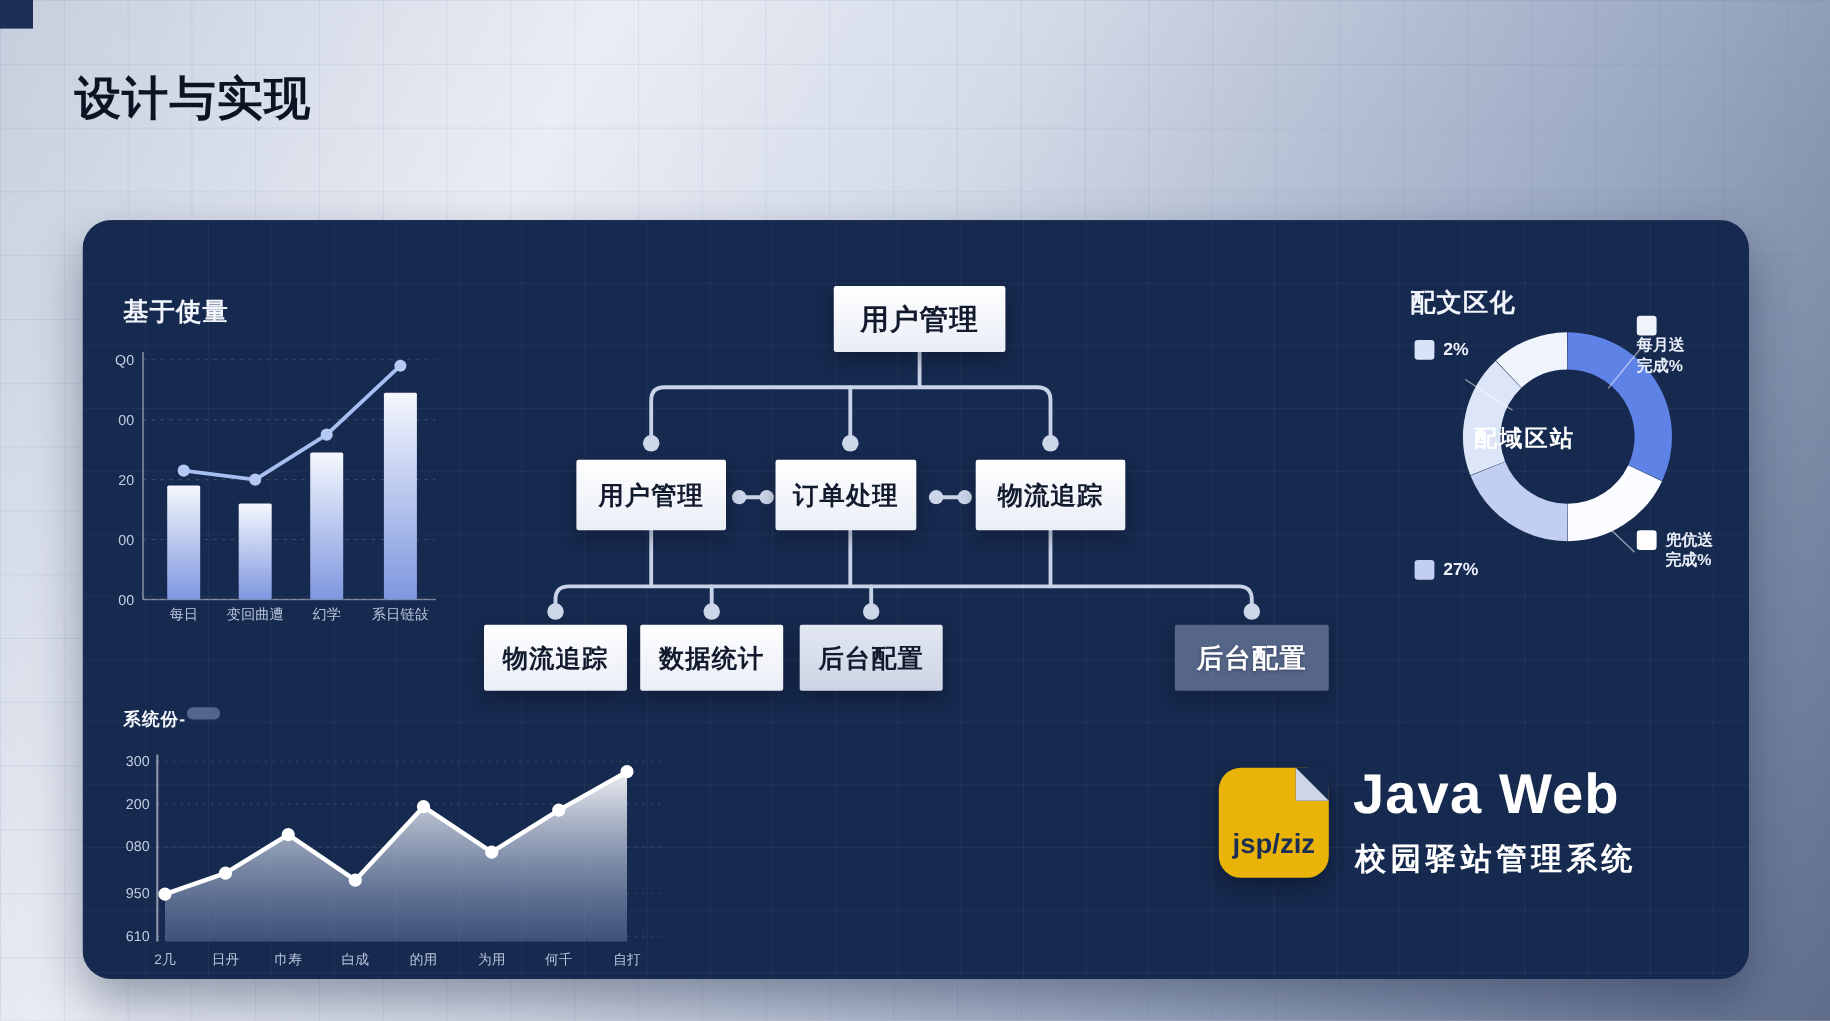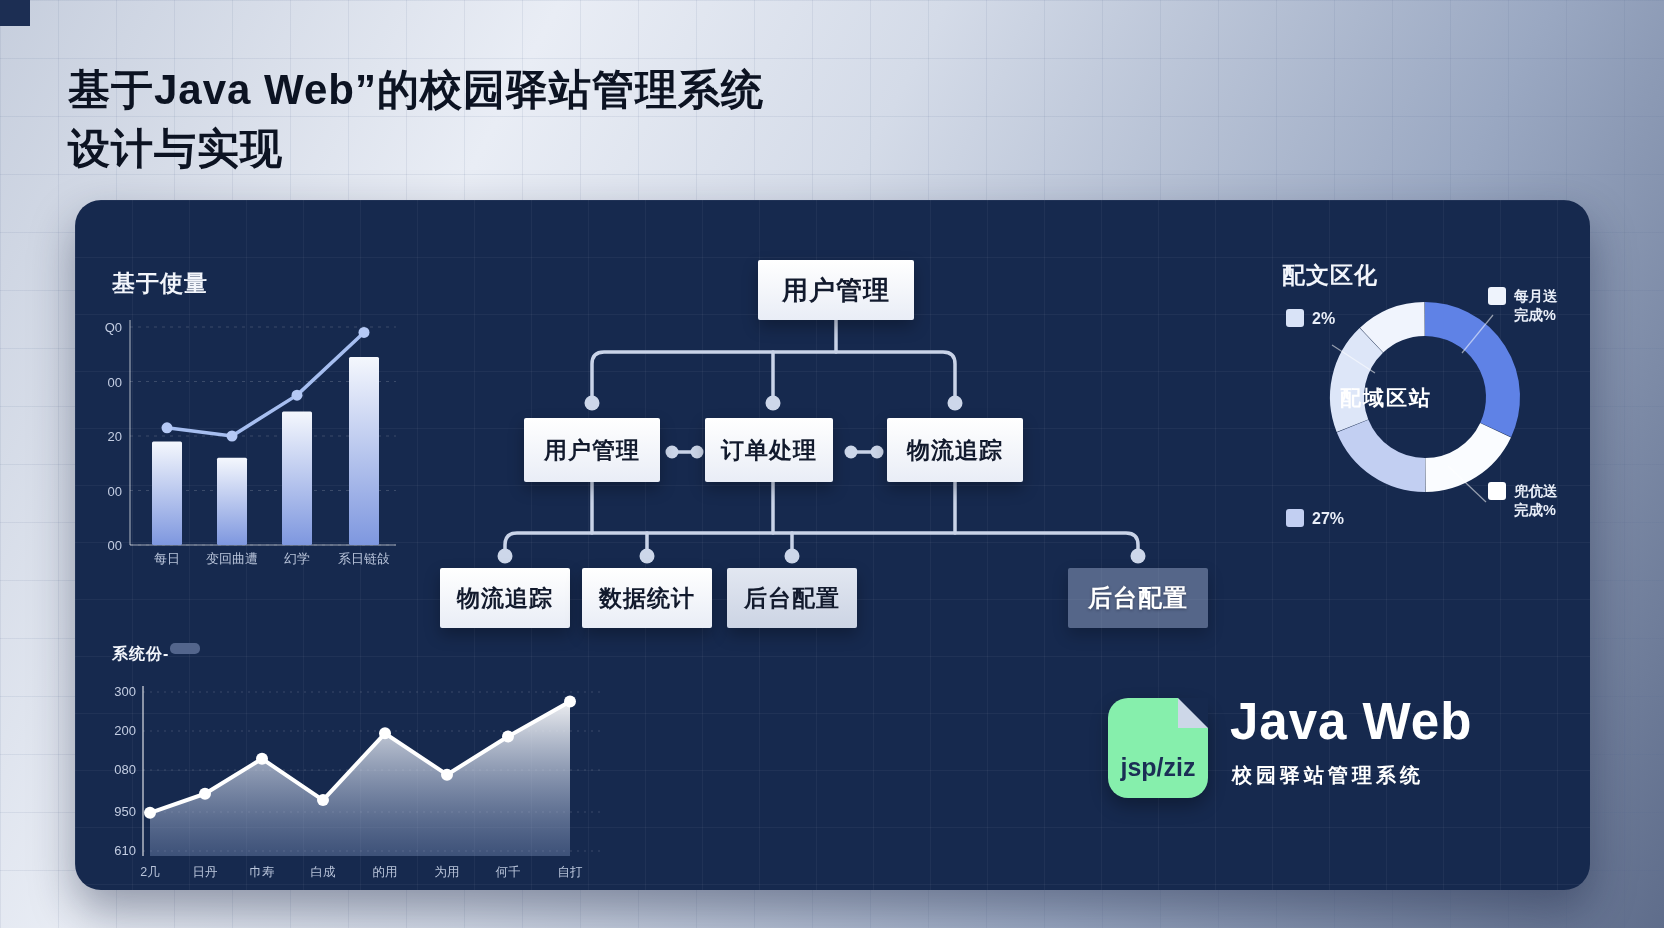--- a/index.html
+++ b/index.html
@@ -40,38 +40,37 @@
   
   .legend{position:absolute;z-index:4;display:flex;align-items:flex-start;}
   .legend .sq{width:18px;height:18px;border-radius:3px;margin-right:8px;flex:none;}
   .legend .lab{color:#e9eef8;font-size:16px;font-weight:600;line-height:19px;}
   .legend .lab.small{font-size:14.5px;}
   .donut-center{position:absolute;z-index:4;width:170px;
     color:#ffffff;font-size:21px;font-weight:700;letter-spacing:2px;}
   .pill{position:absolute;z-index:3;width:30px;height:11px;border-radius:5px;background:#53658c;}
   
   .jsp-badge{position:absolute;left:1108px;top:698px;width:100px;height:100px;z-index:3;
-    background:#86efac;border-radius:20px;box-shadow:0 8px 18px rgba(0,0,0,.3);}
+    background:#eab308;border-radius:20px;box-shadow:0 8px 18px rgba(0,0,0,.3);}
   .jsp-badge .cut{position:absolute;top:0;right:0;width:30px;height:30px;background:#16294e;}
   .jsp-badge .fold{position:absolute;top:0;right:0;width:0;height:0;
     border-bottom:30px solid #cdd7e8;border-right:30px solid transparent;}
   .jsp-badge .txt{position:absolute;left:0;right:0;bottom:16px;text-align:center;
     color:#1b2e55;font-size:25px;font-weight:800;}
   .brand-name{position:absolute;left:1230px;top:692px;z-index:3;color:#ffffff;
     font-size:51px;font-weight:900;letter-spacing:1px;}
   .brand-sub{position:absolute;left:1232px;top:762px;z-index:3;color:#ffffff;
-    font-size:20px;font-weight:800;letter-spacing:4px;}
+    font-size:28px;font-weight:800;letter-spacing:4px;}
 </style>
 </head>
 <body>
 
 <div class="corner-chip"></div>
 
 <h1 class="slide-title" style="margin:0">
-  <span style="display:block">基于Java Web”的校园驿站管理系统</span>
   <span style="display:block">设计与实现</span>
 </h1>
 
 <div class="panel"></div>
 
 <div class="chart-title" style="left:112px;top:268px;">基于使量</div>
 <svg id="bar-chart" class="abs" style="left:88px;top:300px;" width="320" height="270" viewBox="0 0 320 270">
     <defs>
       <linearGradient id="barGrad" x1="0" y1="0" x2="0" y2="1">
         <stop offset="0%" stop-color="#f4f7fd"></stop>
@@ -153,21 +152,21 @@
 <div class="donut-center" style="left:1340px;top:384px;">配域区站</div>
 
 <div class="legend" style="left:1286px;top:309px;">
   <span class="sq" style="background:#d9e3f7"></span>
   <span class="lab">2%</span>
 </div>
 <div class="legend" style="left:1286px;top:509px;">
   <span class="sq" style="background:#c2cff2"></span>
   <span class="lab">27%</span>
 </div>
-<div class="legend" style="left:1488px;top:287px;">
+<div class="legend" style="left:1488px;top:287px;flex-direction:column;">
   <span class="sq" style="background:#eef3fc"></span>
   <span class="lab small">
     <span style="display:block">每月送</span>
     <span style="display:block">完成%</span>
   </span>
 </div>
 <div class="legend" style="left:1488px;top:482px;">
   <span class="sq" style="background:#ffffff"></span>
   <span class="lab small">
     <span style="display:block">兜伉送</span>

